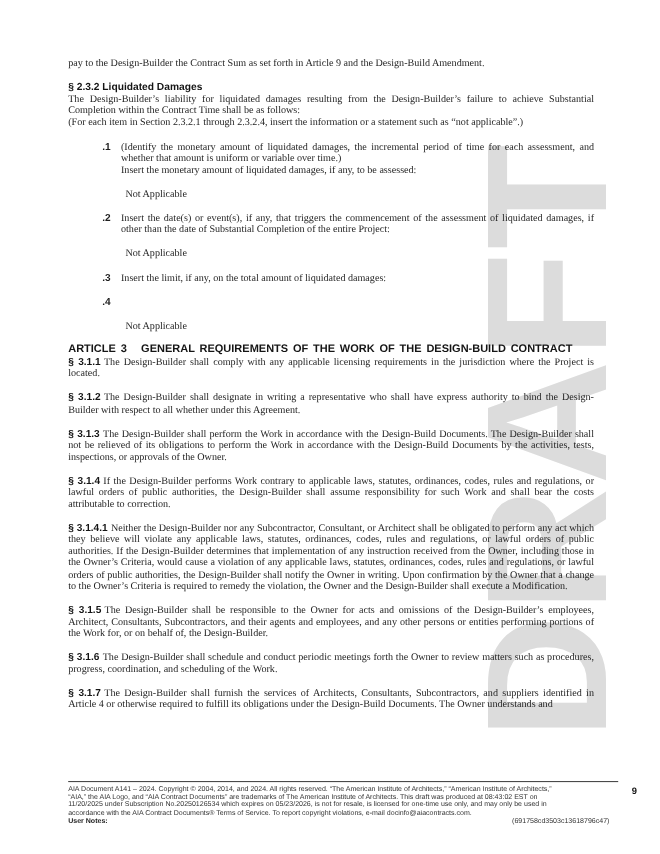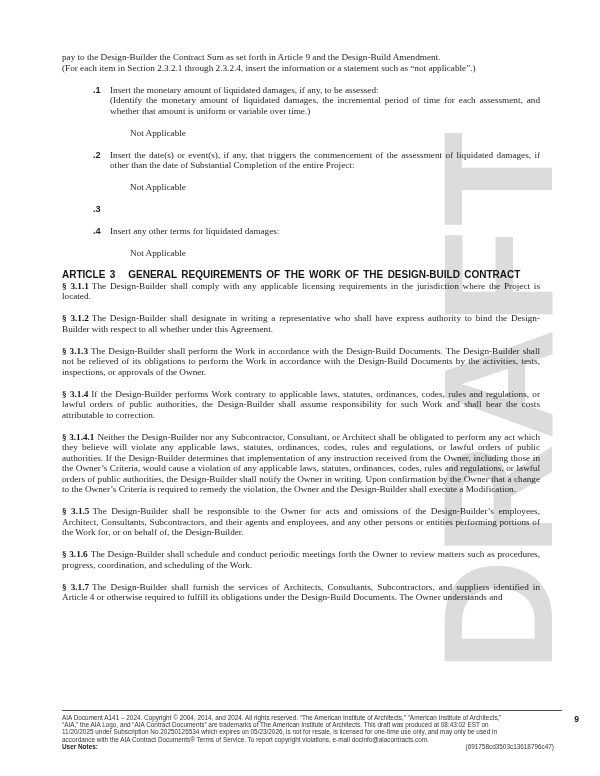--- a/index.html
+++ b/index.html
@@ -22,25 +22,25 @@
     font-size:9.3px; line-height:10.5px; color:#151515;
   }
   .mt { margin-top:11.5px; }
   .italic { }
   .li { display:flex; margin-top:11.5px; }
   .num {
     font-family:"Liberation Sans", sans-serif; font-weight:bold;
     font-size:9.2px; line-height:10.5px; margin-left:31px; flex:0 0 17px;
   }
   .li-body { flex:1; }
-  .value { font-size:9.2px; line-height:10.5px; margin-top:11.5px; margin-left:68px; }
+  .value { font-size:9.2px; line-height:10.5px; margin-top:11.5px; margin-left:52px; }
   .article-heading { word-spacing:1.6px; font-size:10px; }
   .art-label { margin-right:13px; }
   .num-inline {
-    font-family:Liberation Serif, serif; font-weight:bold; margin-right:3px;
+    font-family:Liberation Sans, sans-serif; font-weight:bold; margin-right:3px;
     color:#151515;
   }
   .footer-rule {
     position:absolute; left:62px; top:710px; width:500px;
     border-top:1px solid #4a4a4a; z-index:1;
   }
   .footer {
     position:absolute; left:62px; top:713.5px; width:492px;
     font-family:"Liberation Sans", sans-serif; font-size:6.4px;
     line-height:7.45px; color:#333333; z-index:1;
@@ -58,48 +58,50 @@
 <body>
 
 <div class="page">
 
   <div class="watermark">DRAFT</div>
 
   <div class="content">
 
     <p class="body">pay to the Design-Builder the Contract Sum as set forth in Article 9 and the Design-Build Amendment.</p>
 
+    <h3 class="sans mt">§ 2.3.2 Liquidated Damages</h3>
+    <p class="body">The Design-Builder’s liability for liquidated damages resulting from the Design-Builder’s failure to achieve Substantial Completion within the Contract Time shall be as follows:</p>
     <p class="body italic">(For each item in Section 2.3.2.1 through 2.3.2.4, insert the information or a statement such as “not applicable”.)</p>
 
     <div class="li">
       <span class="num">.1</span>
       <div class="li-body">
+        <p class="body italic">(Identify the monetary amount of liquidated damages, the incremental period of time for each assessment, and whether that amount is uniform or variable over time.)</p>
         <p class="body">Insert the monetary amount of liquidated damages, if any, to be assessed:</p>
-        <p class="body italic">(Identify the monetary amount of liquidated damages, the incremental period of time for each assessment, and whether that amount is uniform or variable over time.)</p>
       </div>
     </div>
     <p class="value">Not Applicable</p>
 
     <div class="li">
       <span class="num">.2</span>
       <div class="li-body">
         <p class="body">Insert the date(s) or event(s), if any, that triggers the commencement of the assessment of liquidated damages, if other than the date of Substantial Completion of the entire Project:</p>
       </div>
     </div>
     <p class="value">Not Applicable</p>
 
     <div class="li">
       <span class="num">.3</span>
+      <div class="li-body">
+        <p class="body">Insert the limit, if any, on the total amount of liquidated damages:</p>
+      </div>
     </div>
 
     <div class="li">
       <span class="num">.4</span>
-      <div class="li-body">
-        <p class="body">Insert any other terms for liquidated damages:</p>
-      </div>
     </div>
     <p class="value">Not Applicable</p>
 
     <h3 class="sans mt article-heading">
       <span class="art-label">ARTICLE 3</span><span>GENERAL REQUIREMENTS OF THE WORK OF THE DESIGN-BUILD CONTRACT</span>
     </h3>
 
     <p class="body"><b class="num-inline">§ 3.1.1</b><span>The Design-Builder shall comply with any applicable licensing requirements in the jurisdiction where the Project is located.</span></p>
 
     <p class="body mt"><b class="num-inline">§ 3.1.2</b><span>The Design-Builder shall designate in writing a representative who shall have express authority to bind the Design-Builder with respect to all whether under this Agreement.</span></p>

